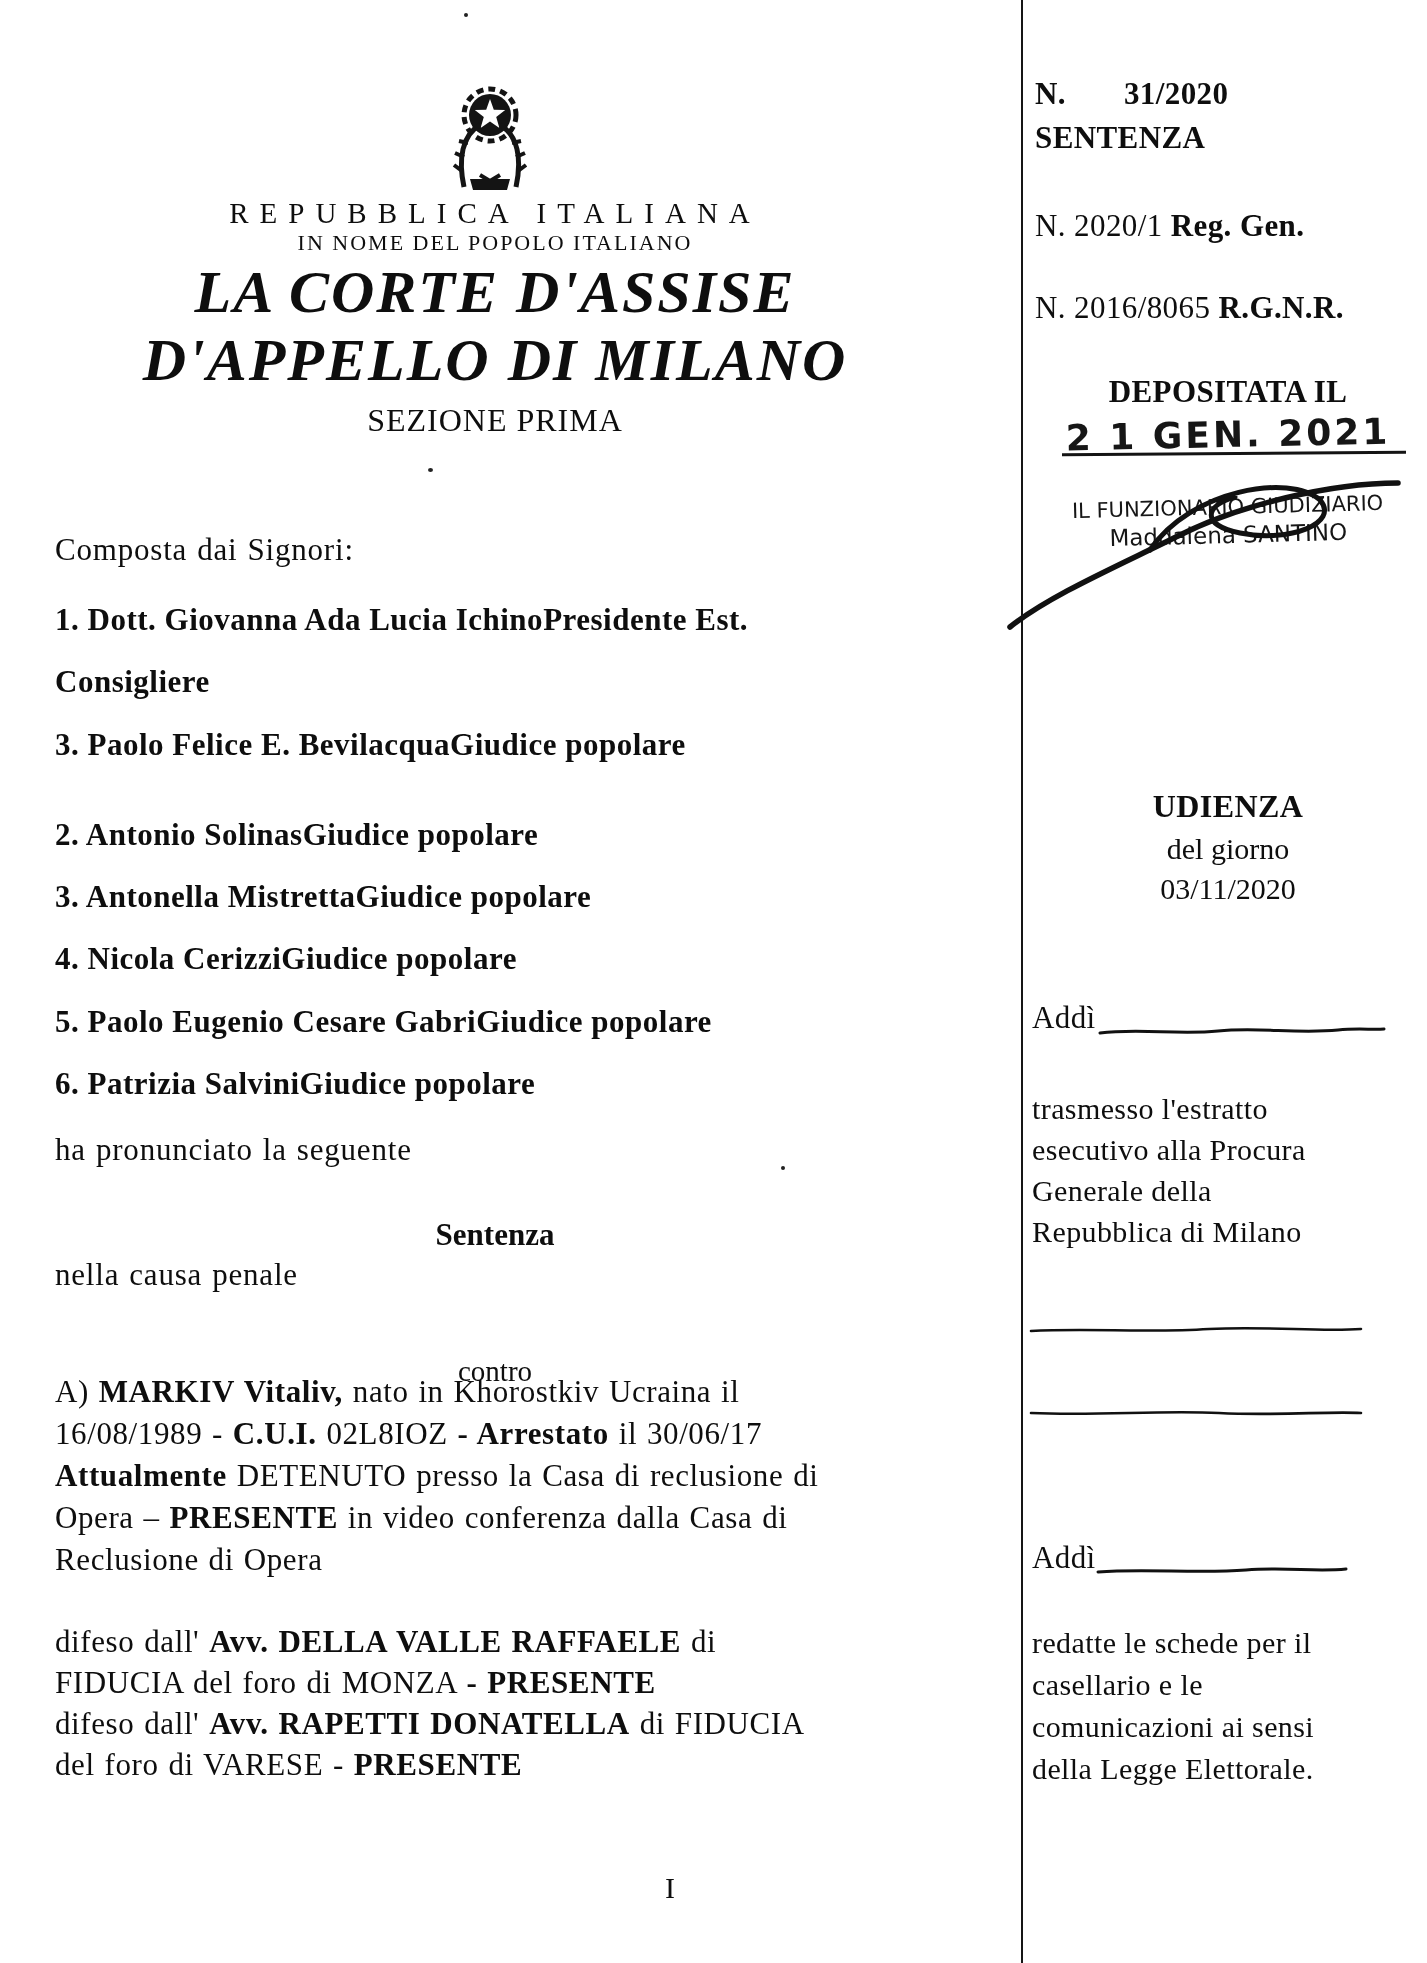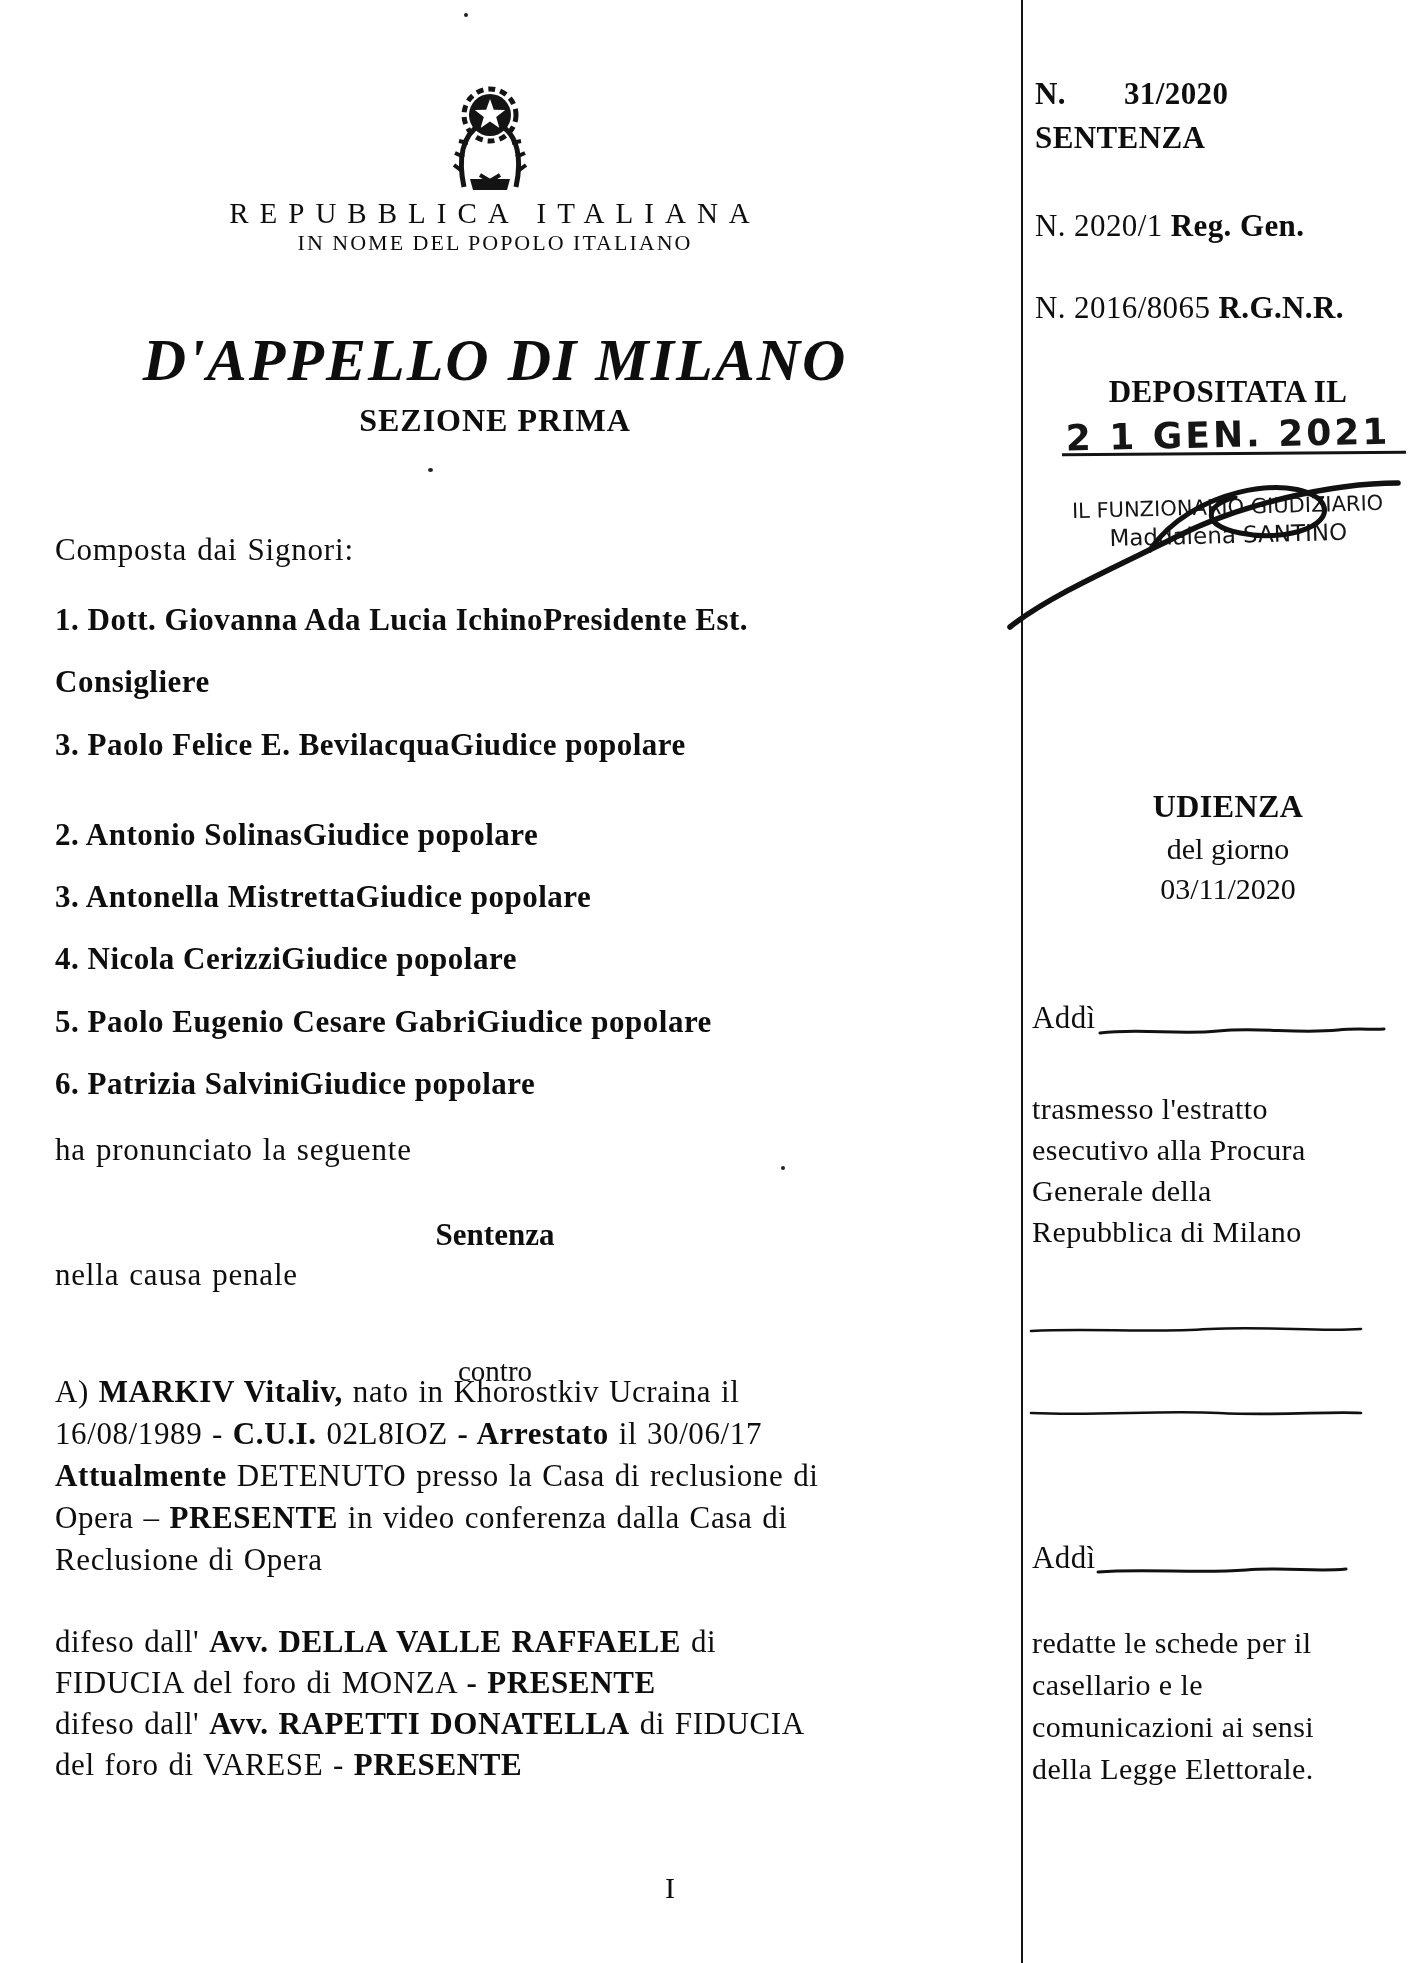--- a/index.html
+++ b/index.html
@@ -61,22 +61,23 @@
       <path d="M14,104 C8,76 12,52 30,42" stroke="#141414" stroke-width="5" fill="none"></path>
       <path d="M66,104 C72,76 68,52 50,42" stroke="#141414" stroke-width="5" fill="none"></path>
       <path d="M12,88 l-8,-6 M14,74 l-9,-4 M18,60 l-9,-2 M68,88 l8,-6 M66,74 l9,-4 M62,60 l9,-2" stroke="#141414" stroke-width="4"></path>
       <path d="M30,92 L50,104 M50,92 L30,104" stroke="#141414" stroke-width="4"></path>
       <path d="M20,96 L60,96 L57,107 L23,107 Z" fill="#141414"></path>
     </svg>
   </div>
 
   <div class="abs center-zone republic" style="top:197px;">REPUBBLICA ITALIANA</div>
   <div class="abs center-zone in-name" style="top:230px;">IN NOME DEL POPOLO ITALIANO</div>
+  <div class="abs center-zone court-title" style="top:258px;">LA CORTE D'ASSISE</div>
   <div class="abs center-zone court-title" style="top:326px;">D'APPELLO DI MILANO</div>
-  <div class="abs center-zone section-line" style="top:402px;font-weight:bold;">SEZIONE PRIMA</div>
+  <div class="abs center-zone section-line" style="top:402px;">SEZIONE PRIMA</div>
 
   <div class="abs label-lg doc" style="left:55px;top:532px;">Composta dai Signori:</div>
 
   <div class="abs" style="left:55px;top:602px;width:850px;">
     <div class="judge-row" style="height:62.3px;">
       <span>1. Dott. Giovanna Ada Lucia Ichino</span>
       <span>Presidente Est.</span>
     </div>
     <div class="judge-row" style="height:62.3px;">
       <span>Consigliere</span>

